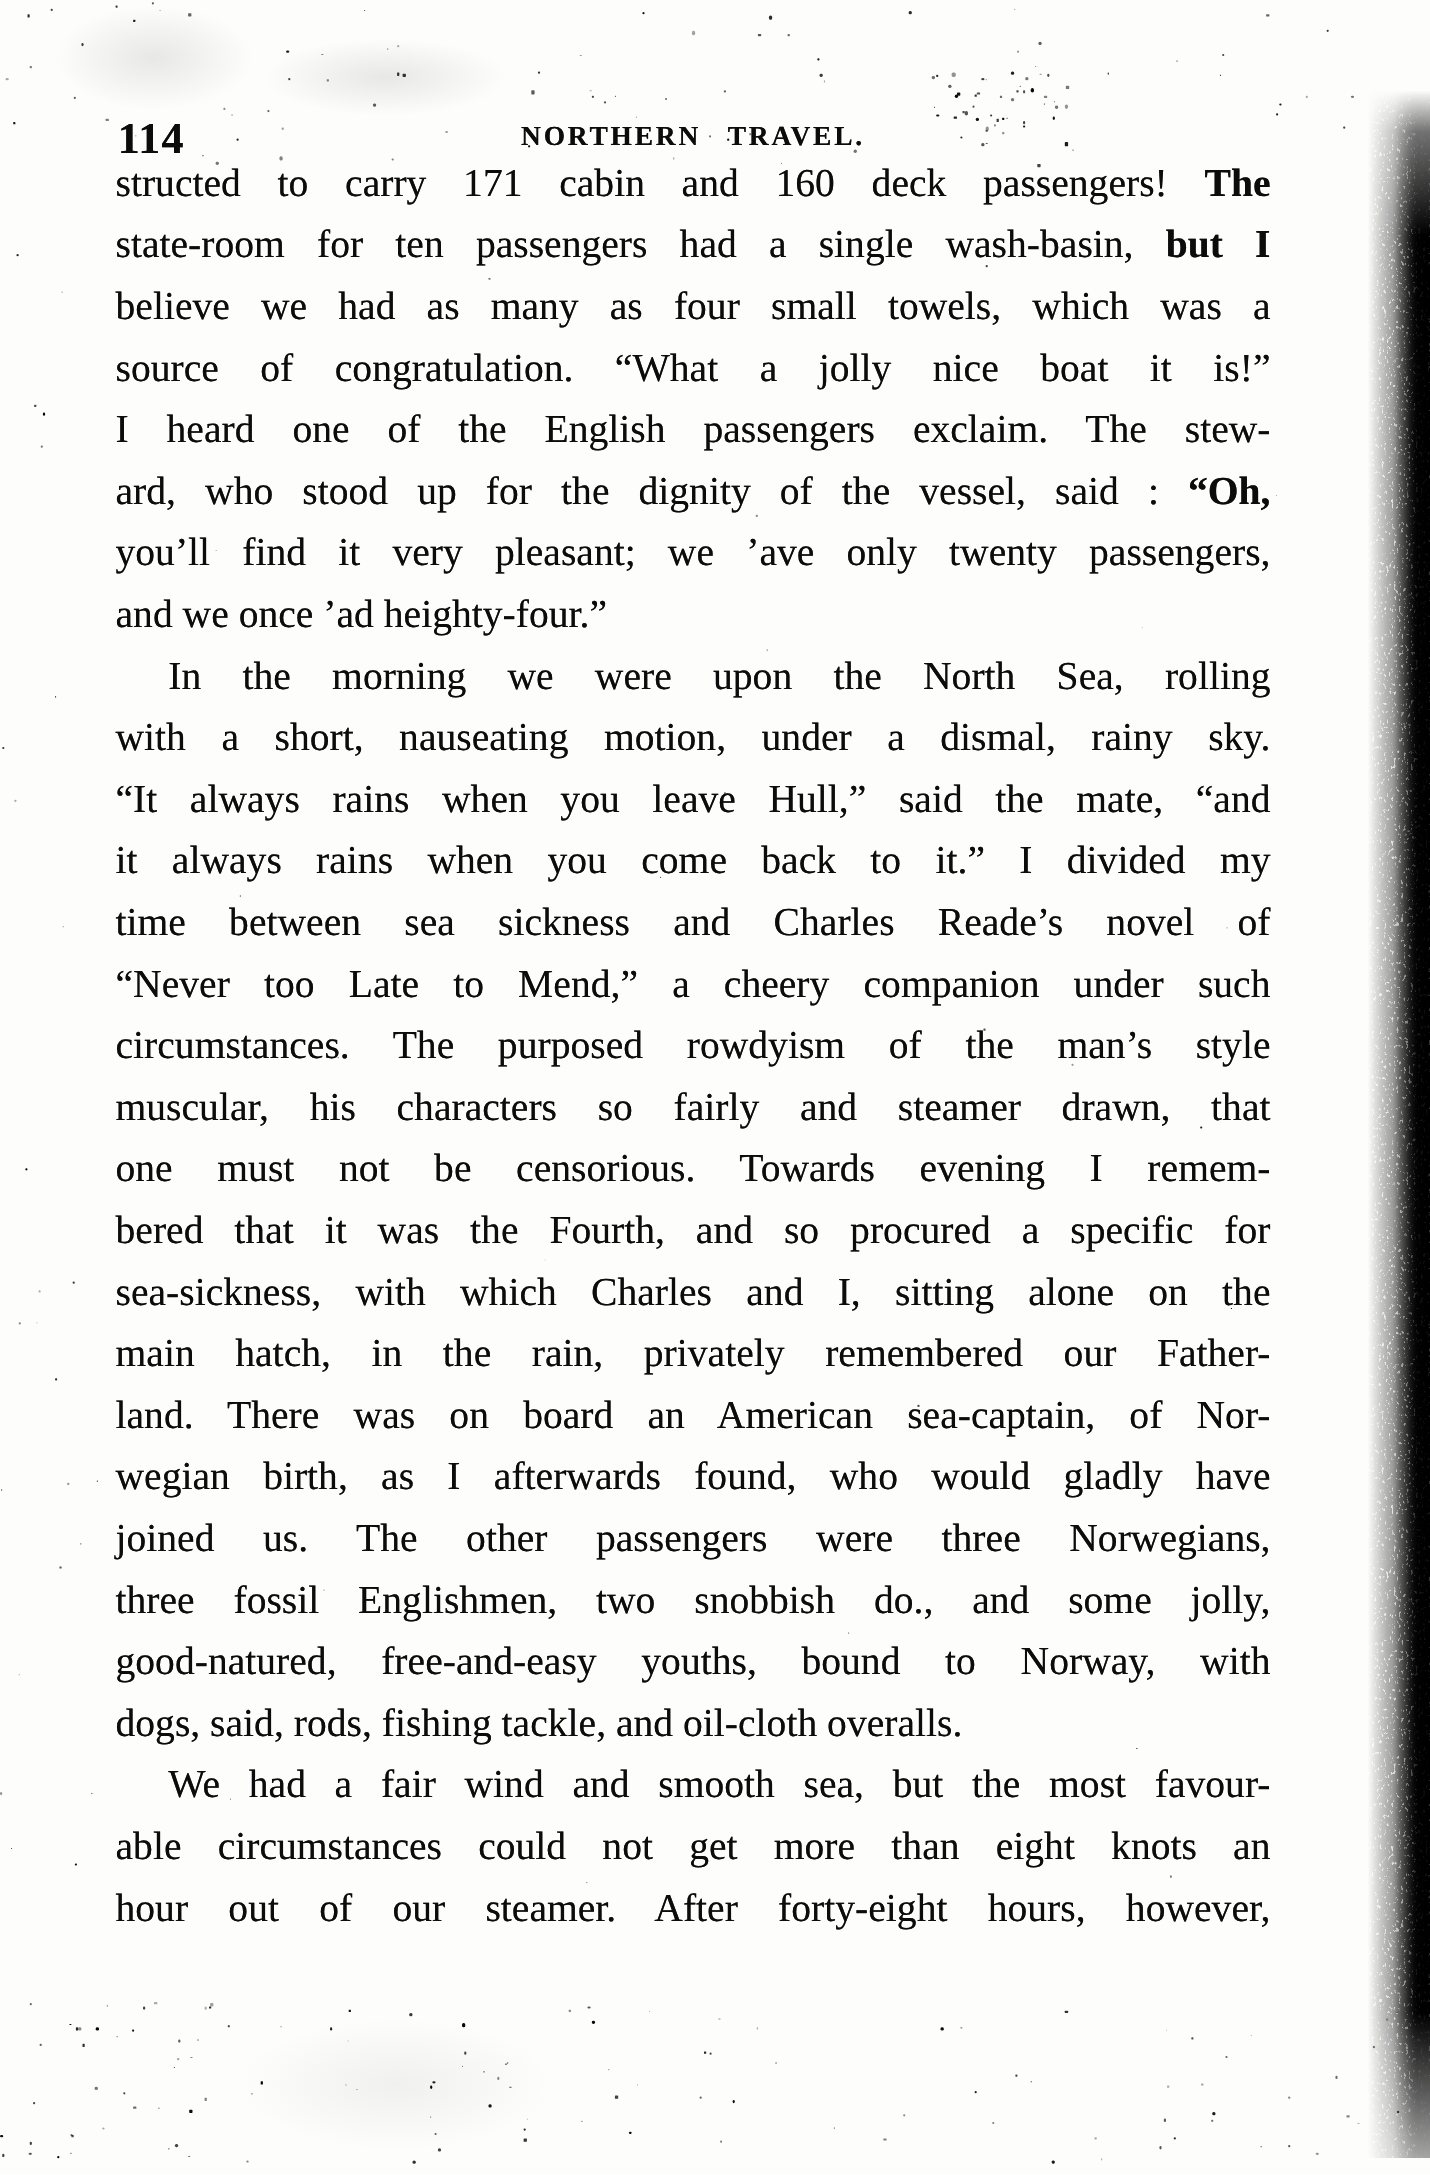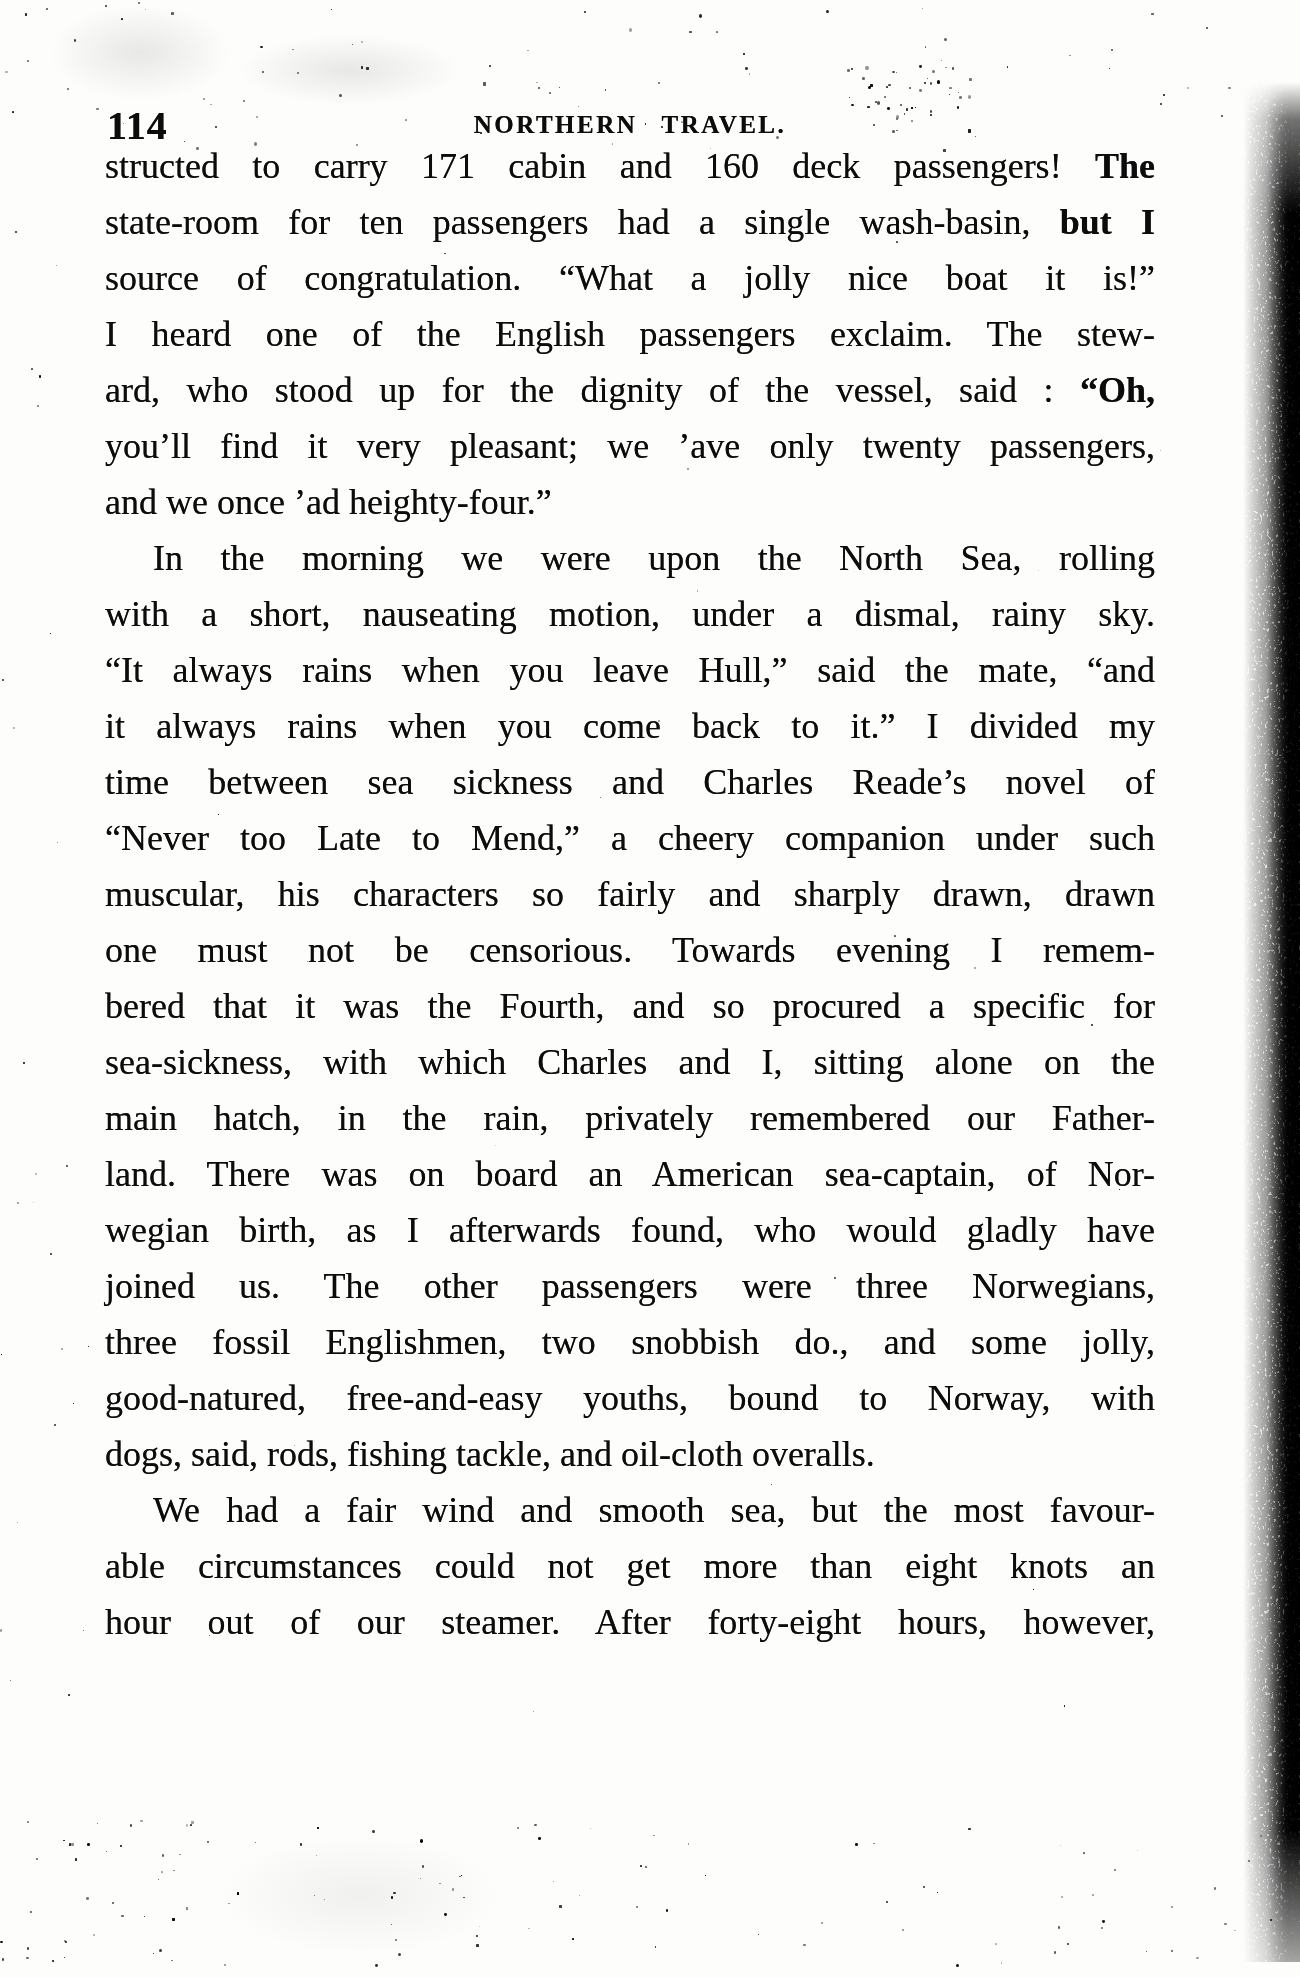--- a/index.html
+++ b/index.html
@@ -52,32 +52,34 @@
 <div class="page">
 
   <div class="header">
     <div class="pagenum">114</div>
     <div class="runtitle">NORTHERN TRAVEL.</div>
   </div>
 
   <div class="text-column">
       <div class="line"><span>structed to carry 171 cabin and 160 deck passengers!  </span><span class="b">The</span></div>
       <div class="line"><span>state-room for ten passengers had a single wash-basin, </span><span class="b">but I</span></div>
+      <div class="line"><span>believe we had as many as four small towels, which was a</span></div>
       <div class="line"><span>source of congratulation.  “What a jolly nice boat it is!”</span></div>
       <div class="line"><span>I heard one of the English passengers exclaim.  The stew-</span></div>
       <div class="line"><span>ard, who stood up for the dignity of the vessel, said : </span><span class="b">“Oh,</span></div>
       <div class="line"><span>you’ll find it very pleasant; we ’ave only twenty passengers,</span></div>
       <div class="line para-end"><span>and we once ’ad heighty-four.”</span></div>
       <div class="line indent"><span>In the morning we were upon the North Sea, rolling</span></div>
       <div class="line"><span>with a short, nauseating motion, under a dismal, rainy sky.</span></div>
       <div class="line"><span>“It always rains when you leave Hull,” said the mate, “and</span></div>
       <div class="line"><span>it always rains when you come back to it.”  I divided my</span></div>
       <div class="line"><span>time between sea sickness and Charles Reade’s novel of</span></div>
       <div class="line"><span>“Never too Late to Mend,” a cheery companion under such</span></div>
-      <div class="line"><span>muscular, his characters so fairly and sharply drawn, drawn</span></div>
+      <div class="line"><span>circumstances.  The purposed rowdyism of the man’s style</span></div>
+      <div class="line"><span>muscular, his characters so fairly and steamer drawn, that</span></div>
       <div class="line"><span>one must not be censorious.  Towards evening I remem-</span></div>
       <div class="line"><span>bered that it was the Fourth, and so procured a specific for</span></div>
       <div class="line"><span>sea-sickness, with which Charles and I, sitting alone on the</span></div>
       <div class="line"><span>main hatch, in the rain, privately remembered our Father-</span></div>
       <div class="line"><span>land.  There was on board an American sea-captain, of Nor-</span></div>
       <div class="line"><span>wegian birth, as I afterwards found, who would gladly have</span></div>
       <div class="line"><span>joined us.  The other passengers were three Norwegians,</span></div>
       <div class="line"><span>three fossil Englishmen, two snobbish do., and some jolly,</span></div>
       <div class="line"><span>good-natured, free-and-easy youths, bound to Norway, with</span></div>
       <div class="line para-end"><span>dogs, said, rods, fishing tackle, and oil-cloth overalls.</span></div>

